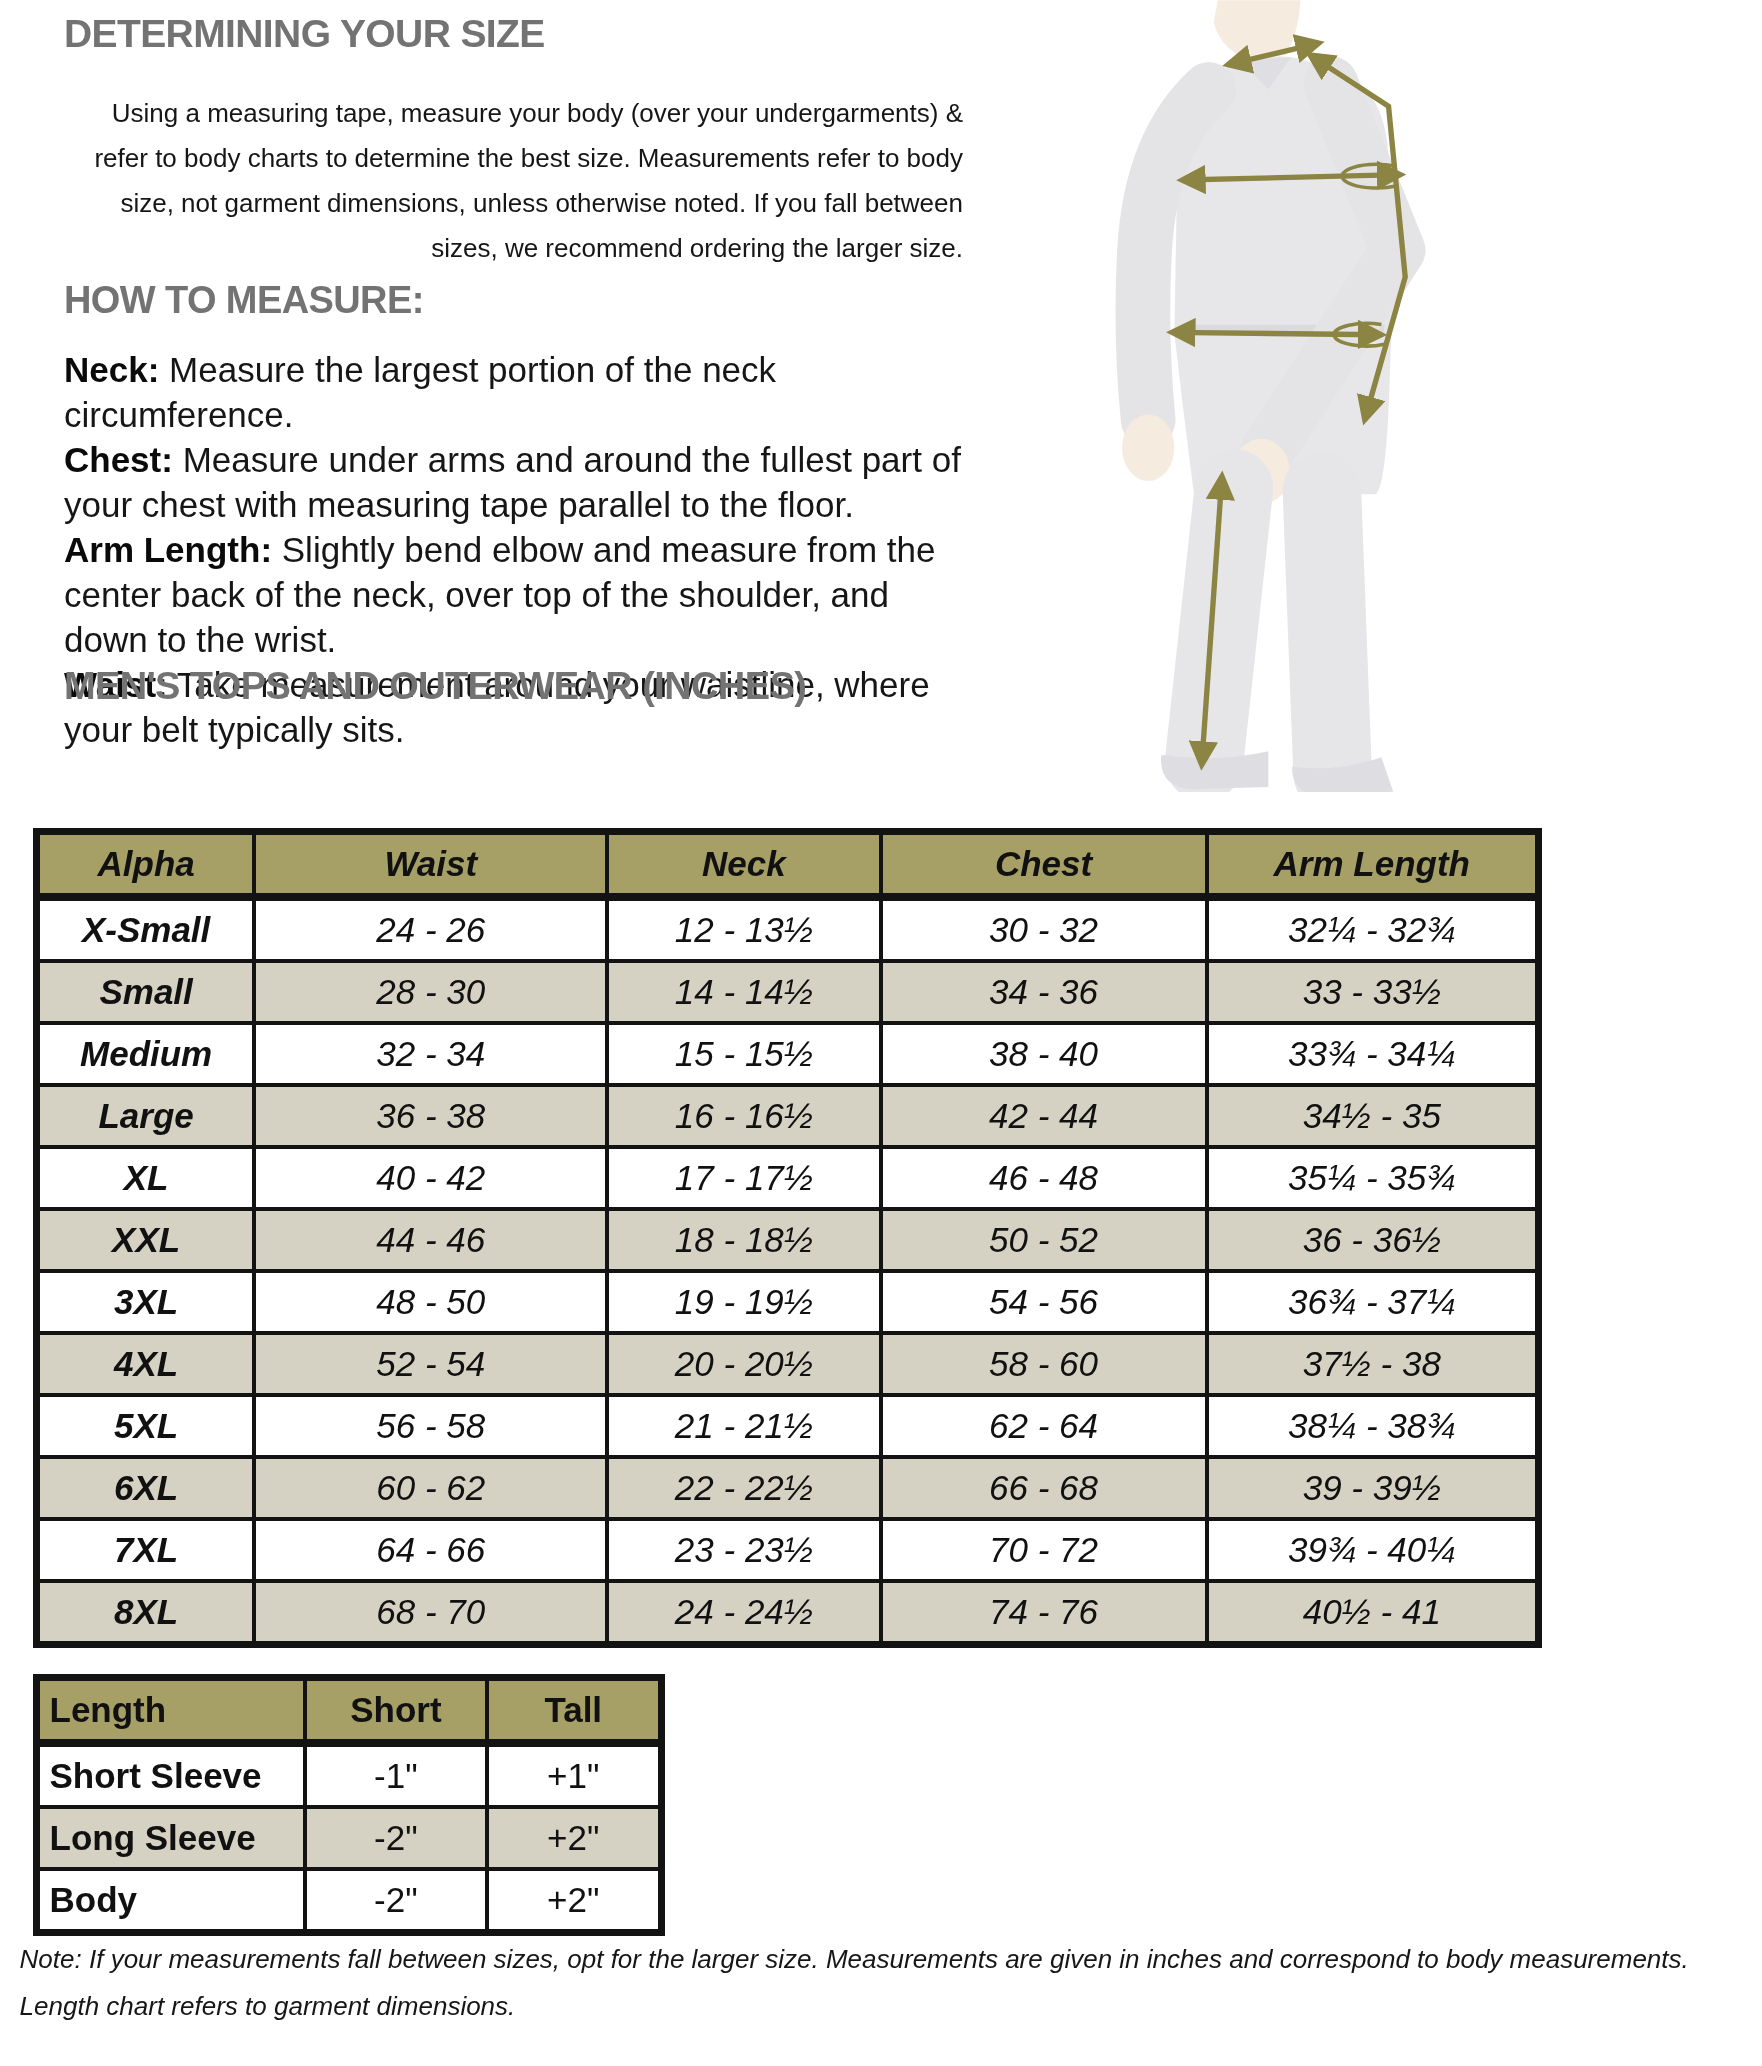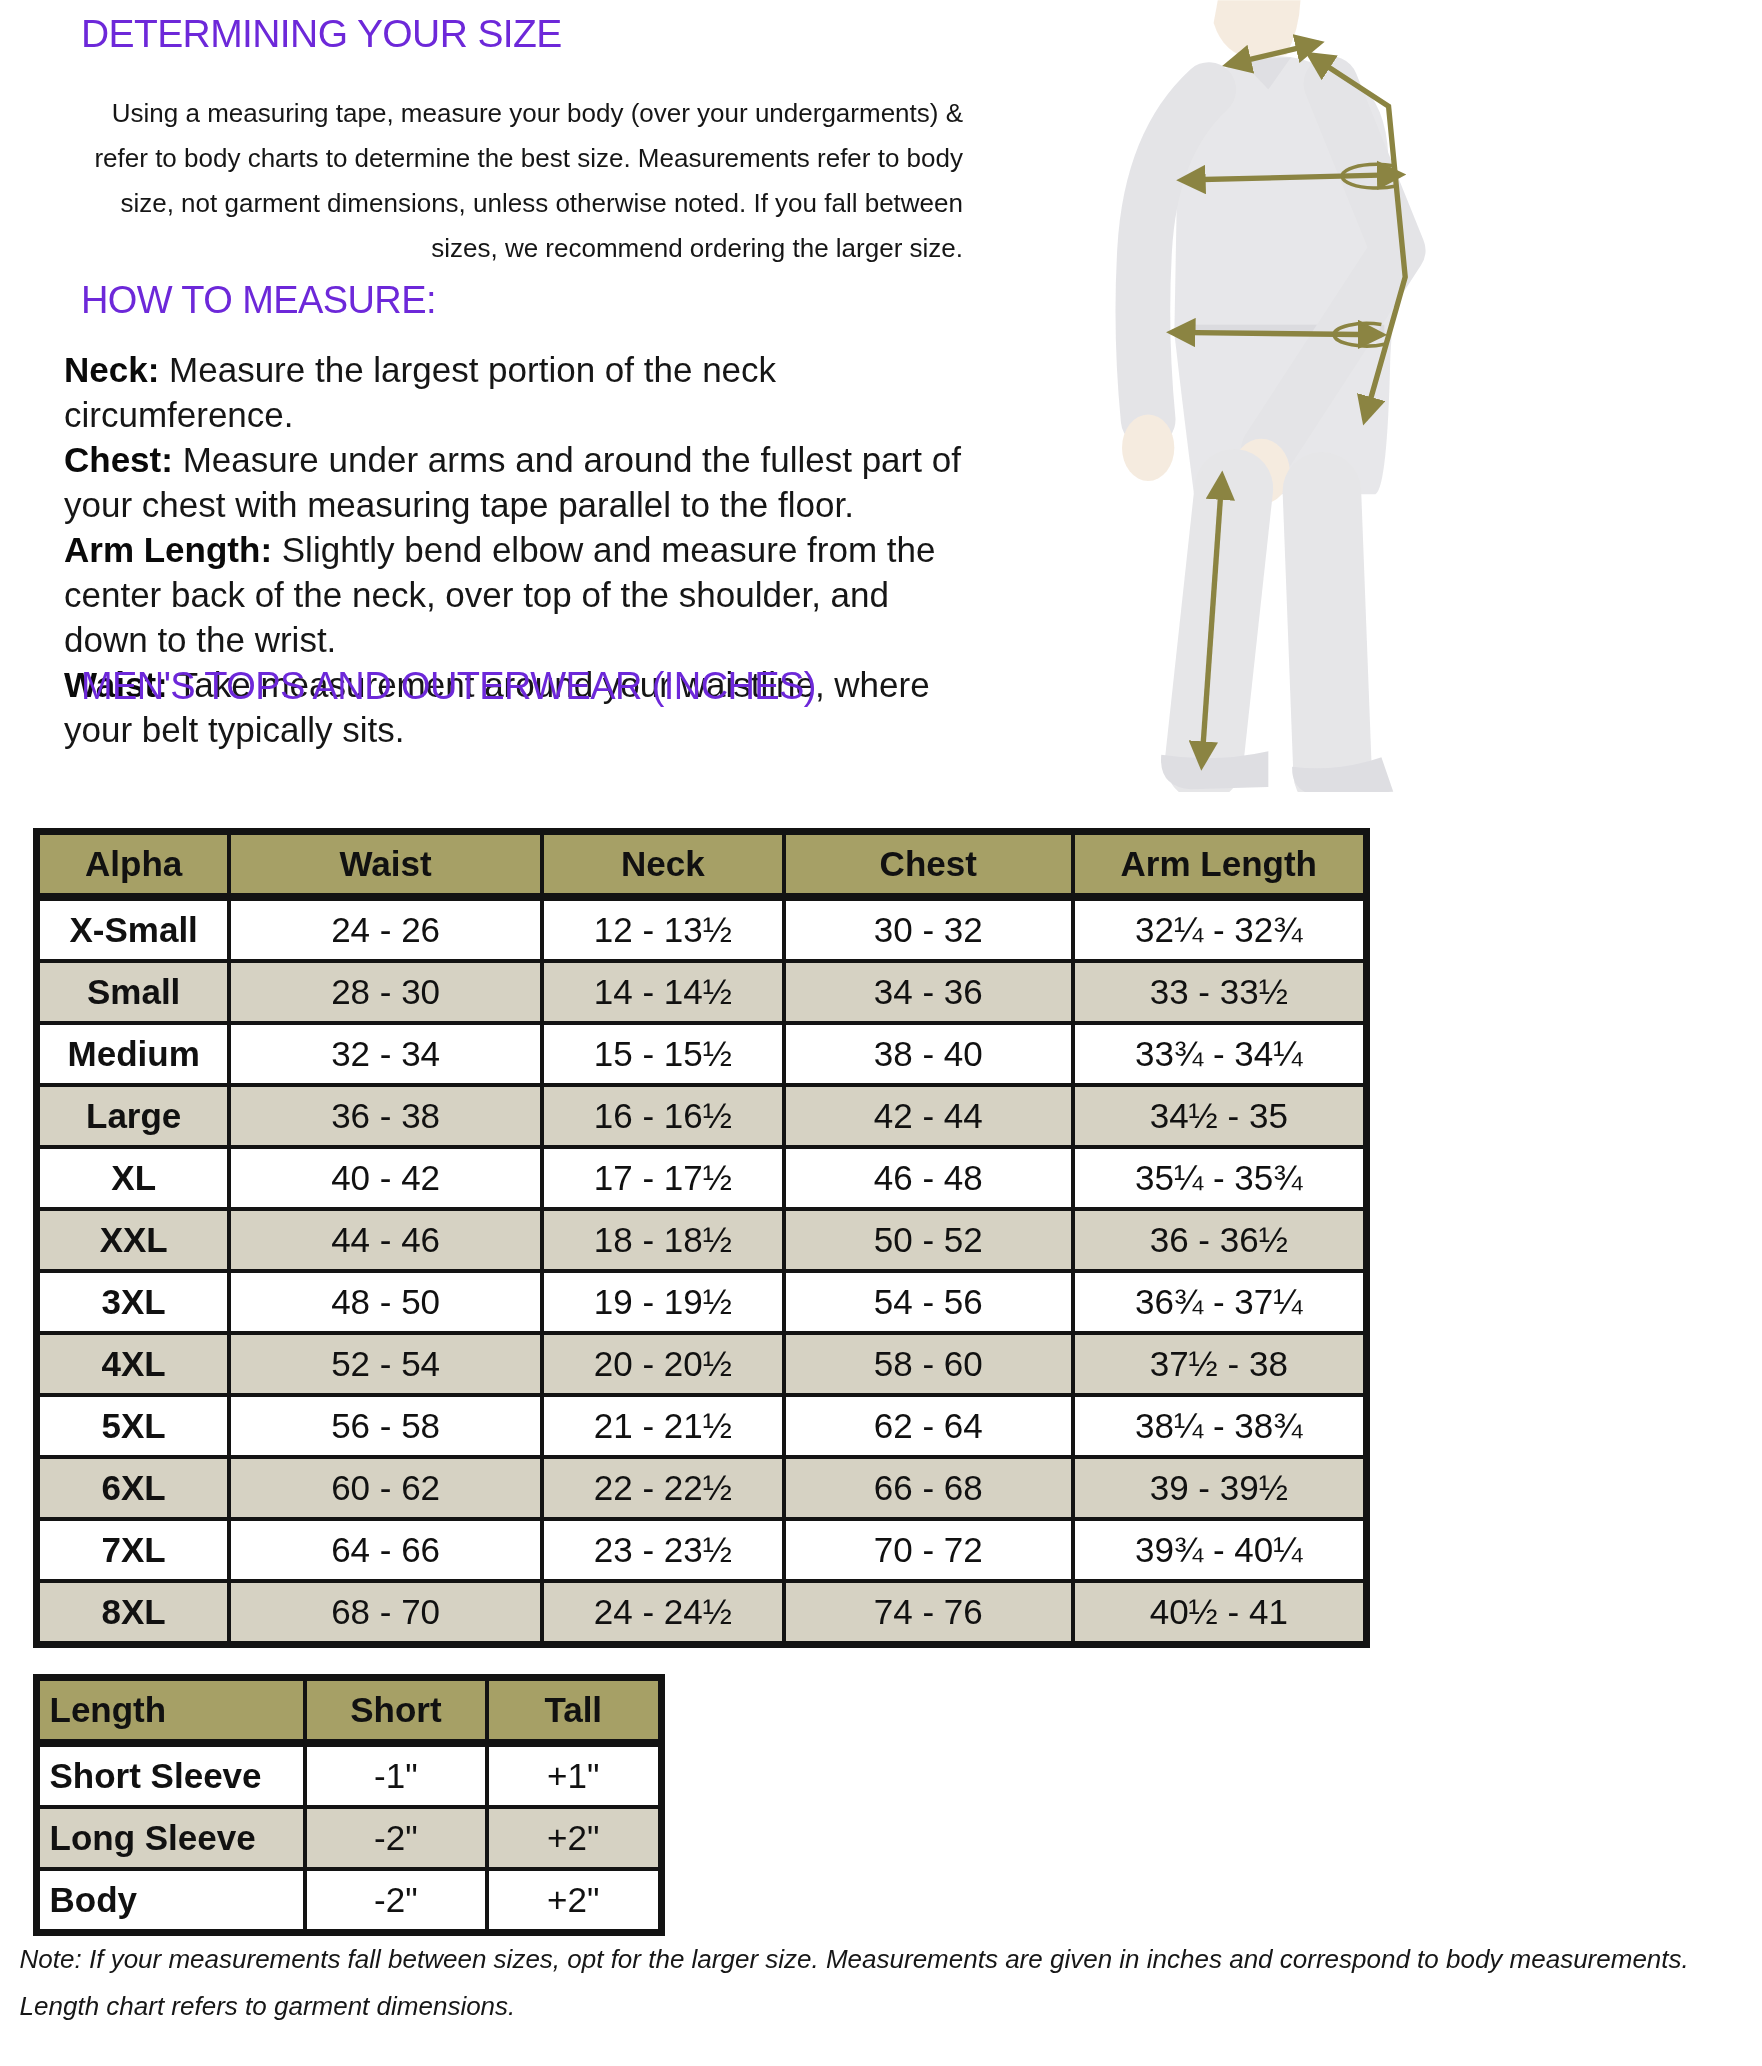--- a/index.html
+++ b/index.html
@@ -6,26 +6,25 @@
   #page {
     position:relative;
     width:1762px; height:2066px;
     background:#ffffff;
     font-family:"Liberation Sans","DejaVu Sans",sans-serif;
     color:#141414;
     overflow:hidden;
   }
   .h1, .h2 {
     position:absolute;
-    font-weight:400;
+    font-weight:700;
     font-stretch:condensed;
-    color:#6d28d9;
+    color:#737373;
     letter-spacing:-0.6px;
     white-space:nowrap;
-    margin-left:17px;
   }
   .h1 { font-size:39px; }
   .h2 { font-size:38px; }
   #title        { top:12px;  left:64px; }
   #how-heading  { top:279px; left:64px; }
   #tops-heading { top:665px;left:64px; }
 
   #intro {
     position:absolute; top:91px; left:64px; width:899px;
     font-size:26px; line-height:45px; color:#161616;text-align:right;
@@ -57,21 +56,21 @@
     white-space:nowrap;
   }
   table.sizes thead th {
     background:#a6a066;
     font-weight:700;
     border-bottom:8.3px solid #131313;
   }
   table.sizes tbody tr:nth-child(even) { background:#d6d2c3; }
   table.sizes tbody td:first-child { font-weight:700; }
 
-  #size-table { top:828px; left:33px; width:1337px; }
+  #size-table { top:828px; left:33px; width:1509px;font-style:italic; }
   #size-table col.c-alpha { width:14.5%; }
   #size-table col.c-waist { width:23.5%; }
   #size-table col.c-neck  { width:18.2%; }
   #size-table col.c-chest { width:21.7%; }
   #size-table col.c-arm   { width:22.1%; }
 
   #length-table { top:1674px; left:33px; width:632px;padding-left:28px; }
   #length-table col.c-len   { width:43%; }
   #length-table col.c-short { width:29%; }
   #length-table col.c-tall  { width:28%; }

